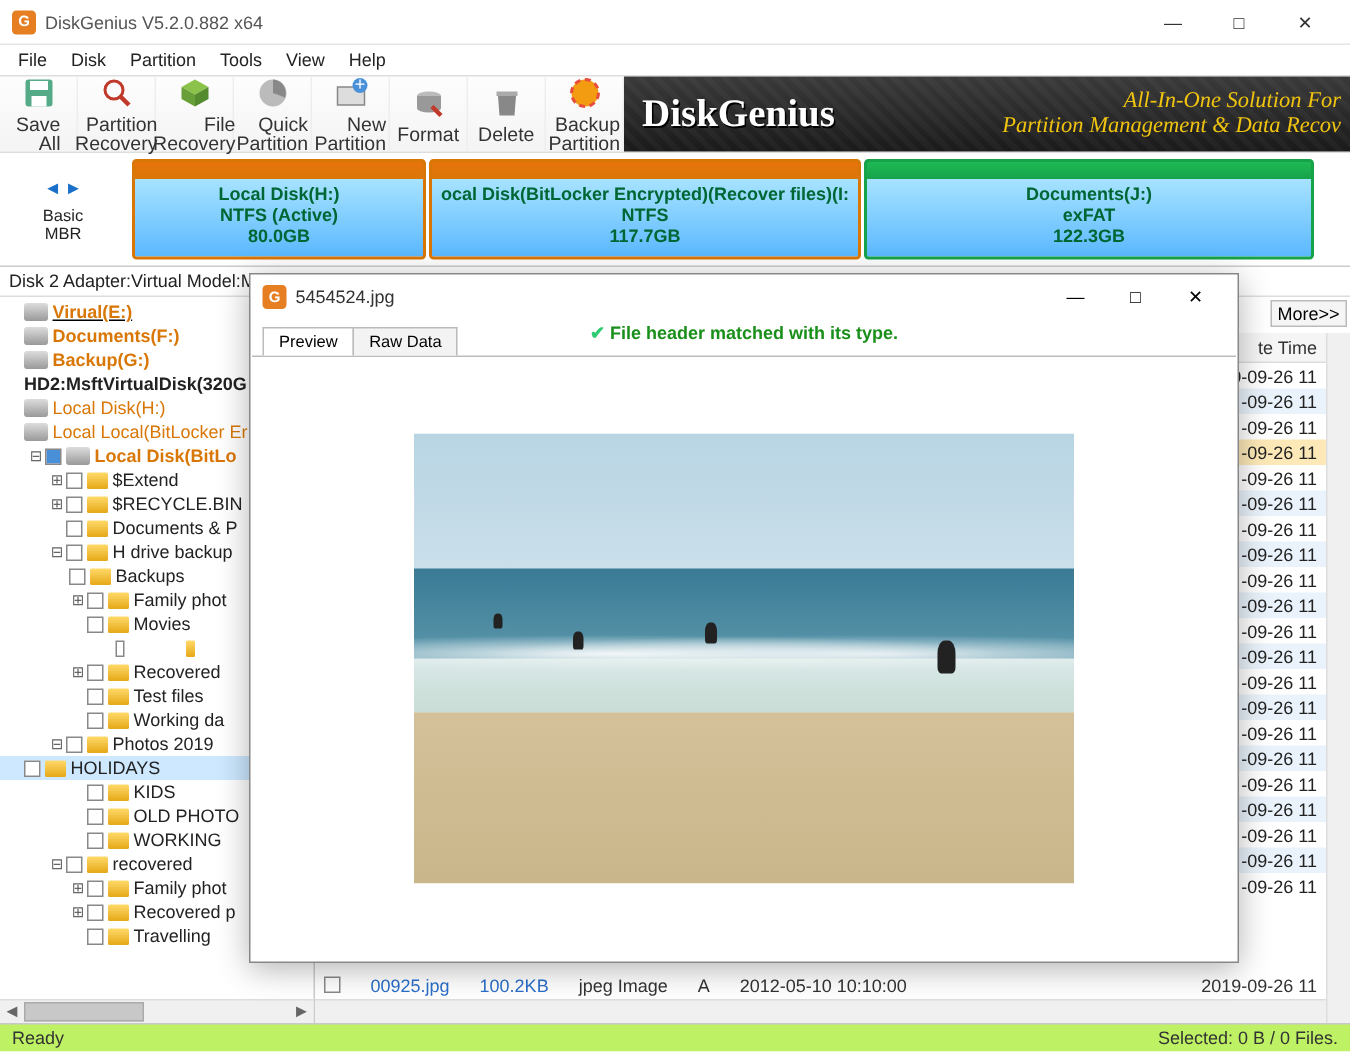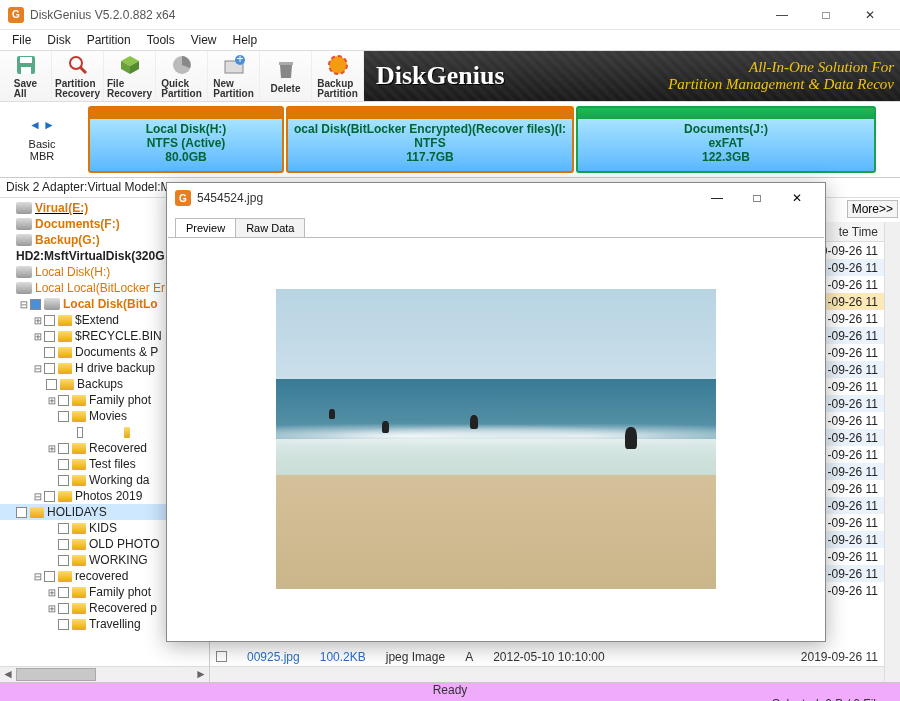--- a/index.html
+++ b/index.html
@@ -12,21 +12,21 @@
 .titlebar .winbtn { width: 44px; height: 28px; display: flex; align-items: center; justify-content: center; color: #333; cursor: pointer; }
 
 
 .menubar { height: 20px; display: flex; align-items: center; padding: 0 4px; }
 .menubar .menuitem { padding: 2px 8px; cursor: pointer; color: #222; }
 
 
 .toolbar { height: 52px; display: flex; border-top: 1px solid #ddd; border-bottom: 1px solid #ddd; background: linear-gradient(#fdfdfd,#f4f4f4); }
 .toolbtn { width: 52px; display: flex; flex-direction: column; align-items: center; justify-content: center; cursor: pointer; border-right: 1px solid #eee; }
 .toolbtn .ticon { width: 24px; height: 24px; margin-bottom: 2px; }
-.toolbtn .tlabel { font-size: 10px; color: #333; text-align: left; line-height: 1; font-weight: bold; }
+.toolbtn .tlabel { font-size: 13px; color: #333; text-align: right; line-height: 1; }
 .banner { flex: 1; background: linear-gradient(#3a3a3a,#1a1a1a); color: #fff; display: flex; align-items: center; padding-left: 12px; overflow: hidden; position: relative; justify-content: space-between; }
 .banner::before { content:""; position:absolute; inset:0; background: repeating-linear-gradient(45deg, rgba(255,255,255,0.03) 0 4px, transparent 4px 8px); }
 .banner .brand { font-size: 26px; font-weight: bold; font-family: Georgia,serif; color:#fff; text-shadow: 1px 1px #000; position: relative; }
 .banner .tag { margin-left: auto; text-align: right; padding-right: 6px; position: relative; }
 .banner .tag1 { color: #f1c40f; font-family: Georgia,serif; font-style: italic; font-size: 15px; }
 .banner .tag2 { color: #f1c40f; font-family: Georgia,serif; font-style: italic; font-size: 15px; }
 
 
 .partstrip { height: 76px; display: flex; border-bottom: 1px solid #ccc; }
 .partstrip .left { width: 84px; display: flex; flex-direction: column; align-items: center; justify-content: center; }
@@ -68,21 +68,21 @@
 .colhdr { position: absolute; top: 24px; right: 0; left: 0; height: 20px; background: #f5f5f5; border-bottom: 1px solid #ddd; display: flex; align-items: center; justify-content: flex-end; padding-right: 22px; color: #333; }
 .filelist { position: absolute; top: 44px; left: 0; right: 16px; bottom: 16px; }
 .filelist .row { height: 17px; display: flex; align-items: center; justify-content: flex-end; padding-right: 6px; color: #222; }
 .filelist .row.alt { background: #eaf3fb; }
 .filelist .row.sel { background: #fde9b8; }
 .vscroll { position: absolute; top: 24px; right: 0; bottom: 0; width: 16px; background: #f0f0f0; border-left: 1px solid #ddd; }
 .content .hscroll { position: absolute; bottom:0; left:0; right:16px; height:16px; background:#f0f0f0; border-top:1px solid #ddd; }
 .bottomrow { position:absolute; bottom:17px; left:6px; right:22px; height:17px; display:flex; align-items:center; gap:20px; color:#333; }
 
 
-.status { position: absolute; bottom: 0; left: 0; right: 0; height: 19px; border-top: 1px solid #c8c8c8; background: #f0abfc; display: flex; align-items: center; padding: 0 8px; color: #333; flex-direction: column; }
+.status { position: absolute; bottom: 0; left: 0; right: 0; height: 19px; border-top: 1px solid #c8c8c8; background: #bef264; display: flex; align-items: center; padding: 0 8px; color: #333; }
 .status .right { margin-left: auto; }
 
 
 .popup { position: absolute; left: 166px; top: 182px; width: 660px; height: 460px; background: #fff; border: 1px solid #888; box-shadow: 0 4px 20px rgba(0,0,0,0.3); z-index: 10; display:flex; flex-direction:column; }
 .popup .ptitle { height: 30px; display: flex; align-items: center; padding: 0 8px; }
 .popup .ptitle .icon { width: 16px; height: 16px; background: #e67e22; border-radius: 3px; margin-right: 6px; display:flex; align-items:center; justify-content:center; color:#fff; font-size:10px; font-weight:bold; }
 .popup .ptitle .pt { color: #333; flex: 1; }
 .popup .ptitle .winbtn { width: 40px; height: 28px; display:flex; align-items:center; justify-content:center; cursor:pointer; }
 .popup .tabsrow { height: 24px; display: flex; align-items: flex-end; padding: 0 8px; position: relative; }
 .popup .tab { border: 1px solid #bbb; border-bottom: none; padding: 3px 10px; background: #fff; margin-right: -1px; cursor: pointer; font-size:11px; }
@@ -170,20 +170,30 @@
             <rect x="3" y="8" width="18" height="12" fill="#ddd" stroke="#888"></rect>
             <circle cx="18" cy="7" r="5" fill="#4a90d9"></circle>
             <text x="18" y="10" text-anchor="middle" fill="#fff" font-size="8">+</text>
           </svg>
         </span>
         <span class="tlabel">New<br>Partition</span>
       </div>
       <div class="toolbtn">
         <span class="ticon">
           <svg width="24" height="24">
+            <ellipse cx="12" cy="7" rx="8" ry="3" fill="#bbb"></ellipse>
+            <path d="M4 7 v8 a8 3 0 0 0 16 0 v-8" fill="#999"></path>
+            <path d="M14 14 l6 6" stroke="#c0392b" stroke-width="3"></path>
+          </svg>
+        </span>
+        <span class="tlabel">Format</span>
+      </div>
+      <div class="toolbtn">
+        <span class="ticon">
+          <svg width="24" height="24">
             <path d="M6 7 h12 l-1 13 h-10 z" fill="#888"></path>
             <rect x="5" y="4" width="14" height="3" fill="#aaa"></rect>
           </svg>
         </span>
         <span class="tlabel">Delete</span>
       </div>
       <div class="toolbtn">
         <span class="ticon">
           <svg width="24" height="24">
             <circle cx="12" cy="12" r="9" fill="#f39c12"></circle>
@@ -452,20 +462,21 @@
 
 <div class="popup">
   <div class="ptitle">
     <span class="icon">G</span>
     <span class="pt">5454524.jpg</span>
     <span class="winbtn">—</span>
     <span class="winbtn">□</span>
     <span class="winbtn">✕</span>
   </div>
   <div class="tabsrow">
+    <div class="status-msg">File header matched with its type.</div>
     <span class="tab">Preview</span>
     <span class="tab inactive">Raw Data</span>
   </div>
   <div class="previewbody">
     <div class="beach">
       <div class="sky"></div>
         <div class="sea"></div>
         <div class="wave"></div>
         <div class="foam"></div>
         <div class="sand"></div>

